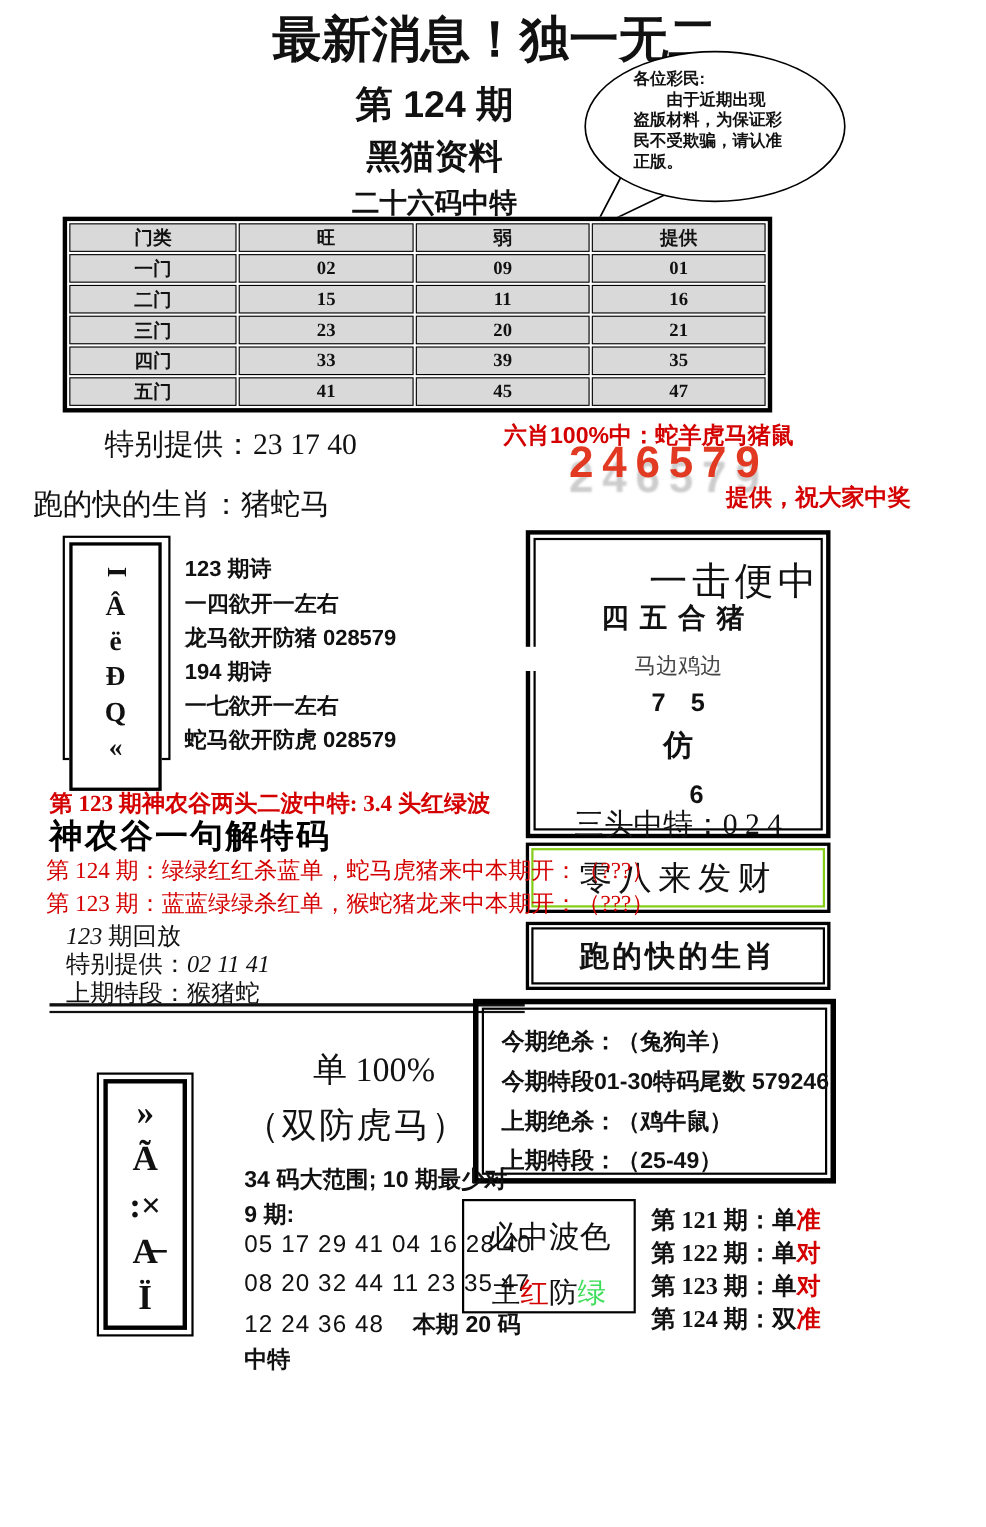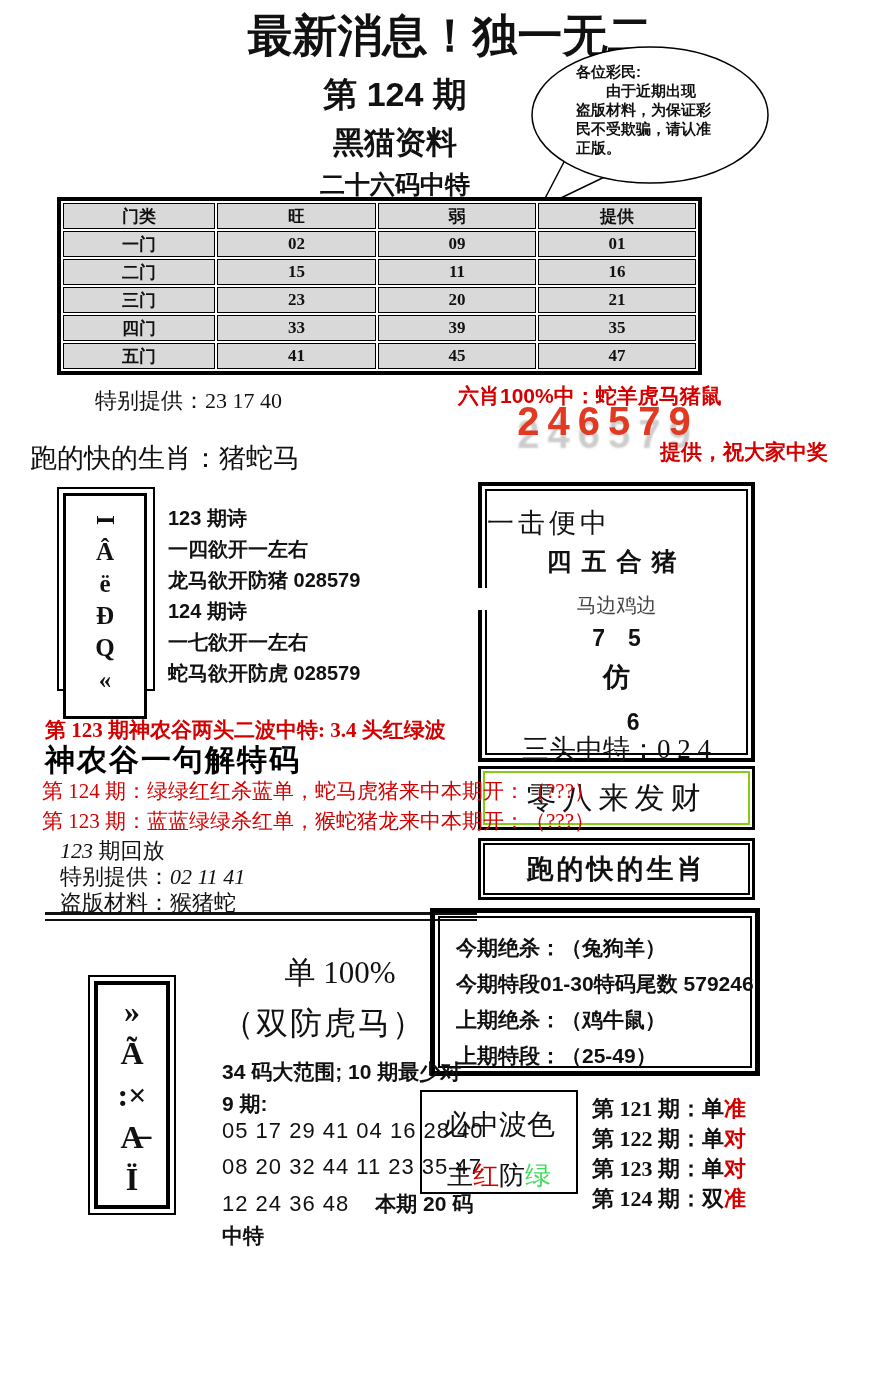--- a/index.html
+++ b/index.html
@@ -15,39 +15,39 @@
   .source{left:0;top:122px;width:790px;text-align:center;font-size:31px;font-weight:bold;}
   .subtitle{left:0;top:168px;width:790px;text-align:center;font-size:25px;font-weight:bold;}
   .bubble-text{left:576px;top:62px;width:190px;font-size:15px;font-weight:bold;line-height:19px;white-space:pre-line;}
 
   
   .gate-table{left:57px;top:197px;width:643px;border:4px solid #000;border-collapse:separate;border-spacing:2px;background:#fff;table-layout:fixed;}
   .gate-table th,.gate-table td{border:1px solid #000;background:#d9d9d9;text-align:center;height:24px;font-size:17px;font-weight:bold;padding:0;}
   .gate-table td.num{font-family:"Liberation Serif",serif;}
 
   
-  .special-offer{left:95px;top:386px;font-size:22px;font-family:"Liberation Serif",serif;}
+  .special-offer{left:95px;top:386px;font-size:27px;font-family:"Liberation Serif",serif;}
   .six-zodiac{left:458px;top:382px;font-size:21px;font-weight:bold;color:#d40000;}
   .big-numbers{left:478px;top:399px;width:260px;text-align:center;font-size:40px;font-weight:bold;color:#e23a22;letter-spacing:8px;text-shadow:0 13px 2px rgba(110,110,110,0.35);}
   .wish{left:660px;top:438px;font-size:21px;font-weight:bold;color:#d40000;}
   .high-standard{left:30px;top:440px;font-size:27px;font-family:"Liberation Serif",serif;}
 
   
   .poem-outer{left:57px;top:487px;width:94px;height:200px;border:2px solid #000;}
   .poem-inner{position:absolute;left:4px;top:4px;width:78px;height:212px;border:3px solid #000;
               display:flex;flex-direction:column;align-items:center;justify-content:flex-start;padding-top:8px;background:#fff;}
   .poem-inner .g{font-family:"Liberation Serif",serif;font-size:25px;line-height:32px;font-weight:bold;}
   .poem-inner .g:first-child{transform:rotate(90deg);}
   .poem-lines{left:168px;top:503px;font-size:20px;font-weight:bold;line-height:31px;}
 
   
   .hit-box{left:478px;top:482px;width:277px;height:280px;border:4px solid #000;box-sizing:border-box;}
   .hit-inner{position:absolute;left:3px;top:3px;right:3px;bottom:3px;border:2px solid #000;}
   .hit-notch{position:absolute;left:-6px;top:102px;width:13px;height:22px;background:#fff;}
-  .hit-title{top:14px;width:100%;text-align:left;font-size:27px;letter-spacing:4px;font-family:"Liberation Serif",serif;}
+  .hit-title{top:14px;width:100%;text-align:right;font-size:35px;letter-spacing:4px;font-family:"Liberation Serif",serif;}
   .hit-sub{top:54px;width:100%;text-align:center;font-size:25px;font-weight:bold;letter-spacing:10px;font-family:"Liberation Serif",serif;}
   .hit-edge{top:101px;width:100%;text-align:center;font-size:20px;color:#444;}
   .hit-pair{top:132px;width:100%;text-align:center;font-size:23px;font-weight:bold;}
   .hit-fang{top:168px;width:100%;text-align:center;font-size:27px;font-weight:bold;font-family:"Liberation Serif",serif;}
   .hit-six{top:218px;left:54%;font-size:23px;font-weight:bold;}
   .hit-bottom{top:240px;width:100%;text-align:center;font-size:27px;font-family:"Liberation Serif",serif;}
 
   
   .fortune-box{left:478px;top:766px;width:277px;height:64px;border:3px solid #000;box-sizing:border-box;}
   .fortune-inner{position:absolute;left:2px;top:2px;right:2px;bottom:2px;border:2px solid #84cc16;display:flex;align-items:center;justify-content:center;
@@ -176,21 +176,21 @@
       <div class="g">ë</div>
       <div class="g">Đ</div>
       <div class="g">Q</div>
       <div class="g">«</div>
     </div>
   </div>
   <div class="abs poem-lines">
     <div>123 期诗</div>
     <div>一四欲开一左右</div>
     <div>龙马欲开防猪 028579</div>
-    <div>124 期诗</div>
+    <div>194 期诗</div>
     <div>一七欲开一左右</div>
     <div>蛇马欲开防虎 028579</div>
   </div>
 
   <div class="abs hit-box">
     <div class="hit-inner">
       <div class="abs hit-title">一击便中</div>
       <div class="abs hit-sub">四五合猪</div>
       <div class="abs hit-edge">马边鸡边</div>
       <div class="abs hit-pair">7　5</div>
@@ -209,21 +209,21 @@
   </div>
 
   <div class="abs sn1">第 123 期神农谷两头二波中特:  3.4 头红绿波</div>
   <div class="abs sn2">神农谷一句解特码</div>
   <div class="abs sn3">第 124 期：绿绿红红杀蓝单，蛇马虎猪来中本期开：（???）</div>
   <div class="abs sn4">第 123 期：蓝蓝绿绿杀红单，猴蛇猪龙来中本期开：（???）</div>
 
   <div class="abs replay">
     <div><span class="it">123</span><span> 期回放</span></div>
     <div><span>特别提供：</span><span class="it">02 11 41</span></div>
-    <div><span>盗版材料：</span><span>猴猪蛇</span></div>
+    <div><span>上期特段：</span><span>猴猪蛇</span></div>
   </div>
   <div class="abs divider"></div>
 
   <div class="abs kill-box">
     <div class="kill-inner">
       <div>今期绝杀：（兔狗羊）</div>
       <div>今期特段01-30特码尾数 579246</div>
       <div>上期绝杀：（鸡牛鼠）</div>
       <div>上期特段：（25-49）</div>
     </div>

